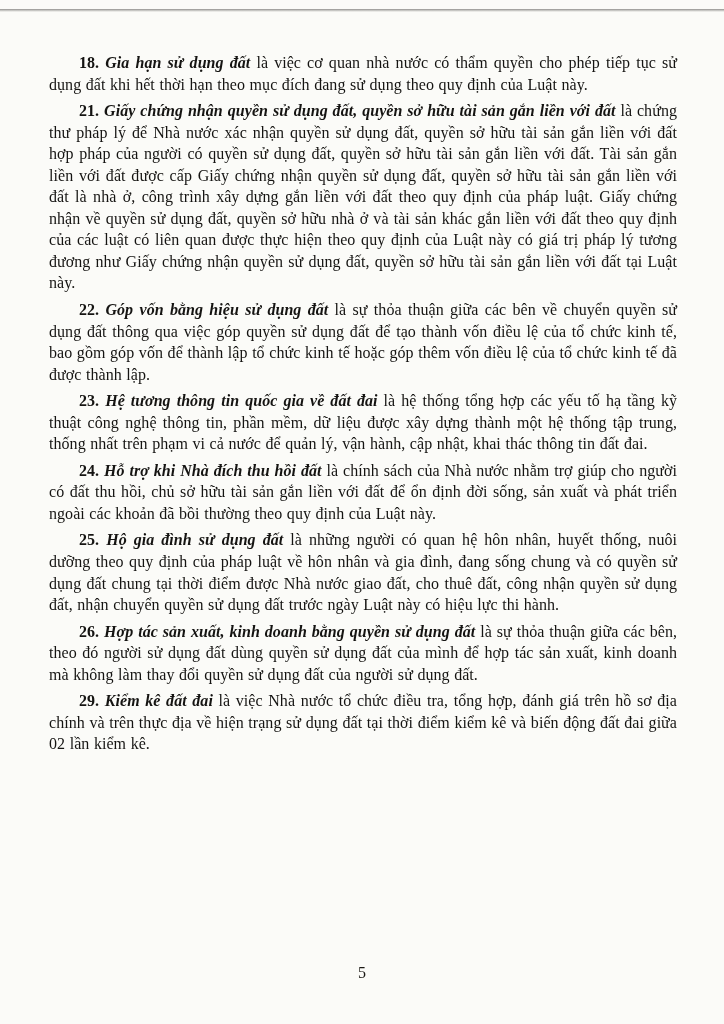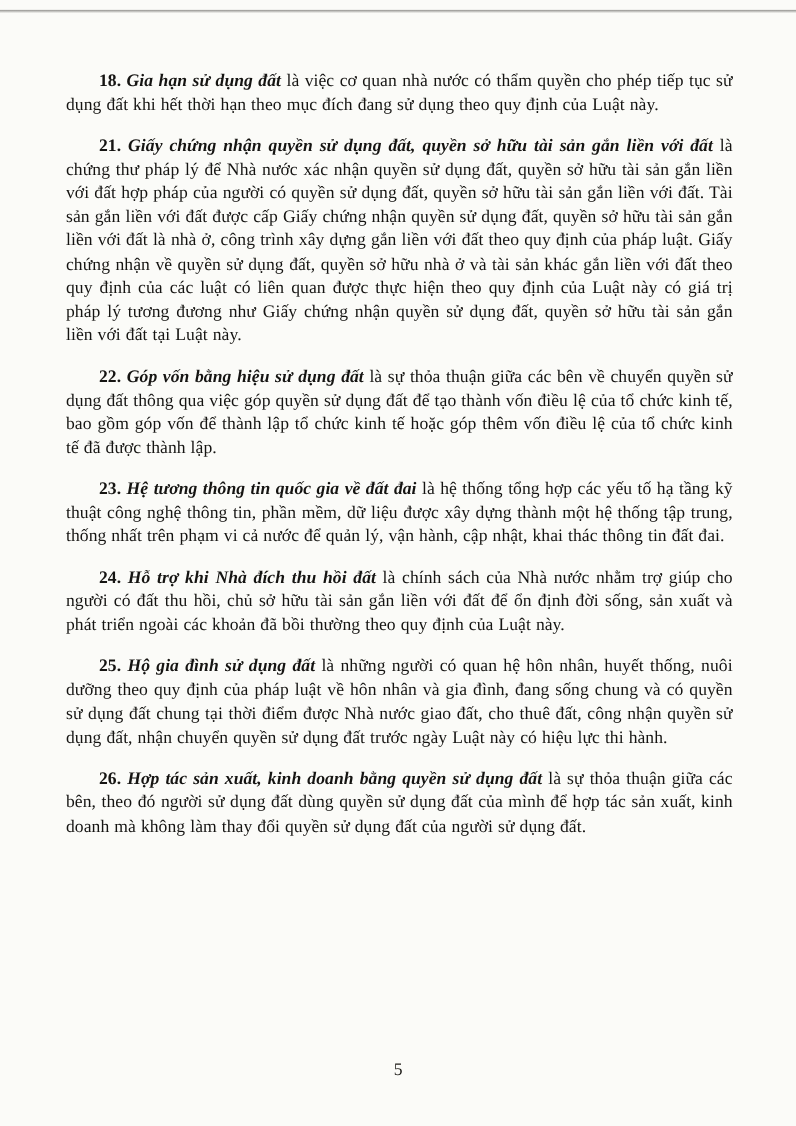--- a/index.html
+++ b/index.html
@@ -16,21 +16,21 @@
     background:linear-gradient(90deg,#14110e 0%,#2a2username 0%,#14110e 8%,#3a3630 16%,#15120f 24%,#4a453e 38%,#1a1714 50%,#333029 62%,#131110 74%,#403b34 86%,#14110e 100%);
   }
   .scan-bar-fade{
     position:absolute;top:9px;left:0;width:724px;height:3px;
     background:linear-gradient(180deg,rgba(20,17,14,.45),rgba(20,17,14,0));
   }
   .page-content{
     position:absolute;top:47px;left:44px;width:638px;
   }
   p.def{
-    margin:16px;
+    margin:5px;
     font-size:16px;
     line-height:21.55px;
     text-align:justify;
     text-indent:30px;
     letter-spacing:.05px;
     word-spacing:.5px;
   }
   p.def b{font-weight:bold;}
   p.def i{font-style:italic;}
   .page-number{
@@ -56,15 +56,16 @@
   <p class="def"><b>23. </b><b><i>Hệ tương thông tin quốc gia về đất đai</i></b><span> là hệ thống tổng hợp các yếu tố hạ tầng kỹ thuật công nghệ thông tin, phần mềm, dữ liệu được xây dựng thành một hệ thống tập trung, thống nhất trên phạm vi cả nước để quản lý, vận hành, cập nhật, khai thác thông tin đất đai.</span></p>
 
   <p class="def"><b>24. </b><b><i>Hỗ trợ khi Nhà đích thu hồi đất</i></b><span> là chính sách của Nhà nước nhằm trợ giúp cho người có đất thu hồi, chủ sở hữu tài sản gắn liền với đất để ổn định đời sống, sản xuất và phát triển ngoài các khoản đã bồi thường theo quy định của Luật này.</span></p>
 
   <p class="def"><b>25. </b><b><i>Hộ gia đình sử dụng đất</i></b><span> là những người có quan hệ hôn nhân, huyết thống, nuôi dưỡng theo quy định của pháp luật về hôn nhân và gia đình, đang sống chung và có quyền sử dụng đất chung tại thời điểm được Nhà nước giao đất, cho thuê đất, công nhận quyền sử dụng đất, nhận chuyển quyền sử dụng đất trước ngày Luật này có hiệu lực thi hành.</span></p>
 
   <p class="def"><b>26. </b><b><i>Hợp tác sản xuất, kinh doanh bằng quyền sử dụng đất</i></b><span> là sự thỏa thuận giữa các bên, theo đó người sử dụng đất dùng quyền sử dụng đất của mình để hợp tác sản xuất, kinh doanh mà không làm thay đổi quyền sử dụng đất của người sử dụng đất.</span></p>
 
 
 
+  <p class="def"><b>29. </b><b><i>Kiểm kê đất đai</i></b><span> là việc Nhà nước tổ chức điều tra, tổng hợp, đánh giá trên hồ sơ địa chính và trên thực địa về hiện trạng sử dụng đất tại thời điểm kiểm kê và biến động đất đai giữa 02 lần kiểm kê.</span></p>
 </div>
 
 <div class="page-number">5</div>
 
 </body></html>

